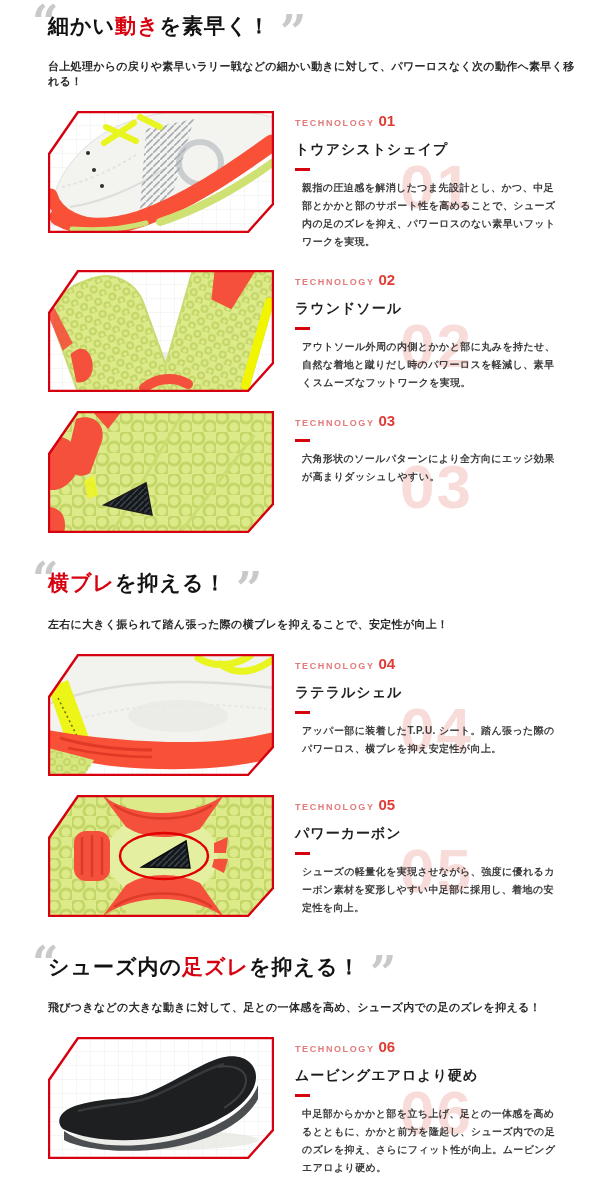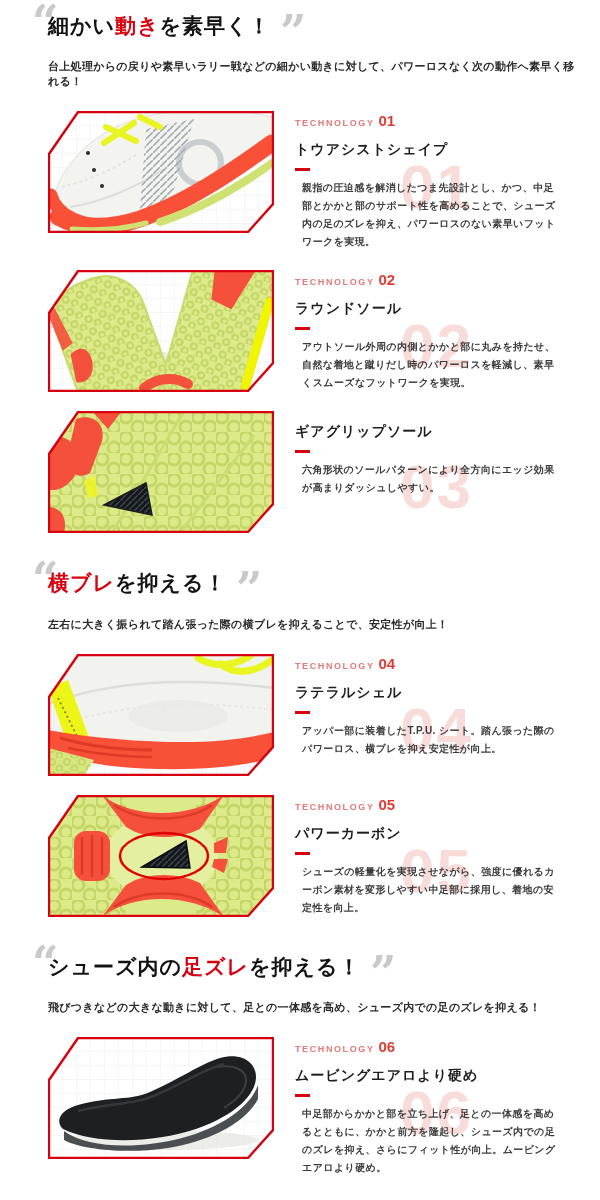--- a/index.html
+++ b/index.html
@@ -160,21 +160,21 @@
         <path d="M28,8 C44,2 58,12 54,30 L42,62 C30,70 16,60 20,42 Z" fill="#f4503c"></path>
         <path d="M0,96 C12,96 20,106 16,122 L0,122 Z" fill="#f4503c"></path>
         <path d="M44,0 L74,0 L60,18 Z" fill="#f4503c"></path>
         <polygon points="56,94 98,72 104,104" fill="url(#carbonP)" stroke="#1c1c1c" stroke-width="1.5"></polygon>
         <path d="M36,70 L46,64 L50,84 L40,88 Z" fill="#eef520" opacity="0.85"></path>
       </g>
       <polygon class="frame-border" points="30,1 225,1 225,93 200,121 1,121 1,43"></polygon>
     </svg>
     <div class="tech-text">
       <div class="watermark">03</div>
-      <div class="tech-title">ギアグリップソール</div>
+      <div class="tech-label-row"><span class="tech-label">TECHNOLOGY</span><span class="tech-num">03</span></div>
       <div class="red-dash"></div>
       <p class="tech-desc">六角形状のソールパターンにより全方向にエッジ効果が高まりダッシュしやすい。</p>
     </div>
   </div>
 
   <div class="section-head">
     <span class="open-quote">“</span>
     <h2 class="heading"><span></span><span class="hl">横ブレ</span><span>を抑える！</span></h2>
     <span class="close-quote">”</span>
     <p class="subtitle">左右に大きく振られて踏ん張った際の横ブレを抑えることで、安定性が向上！</p>

